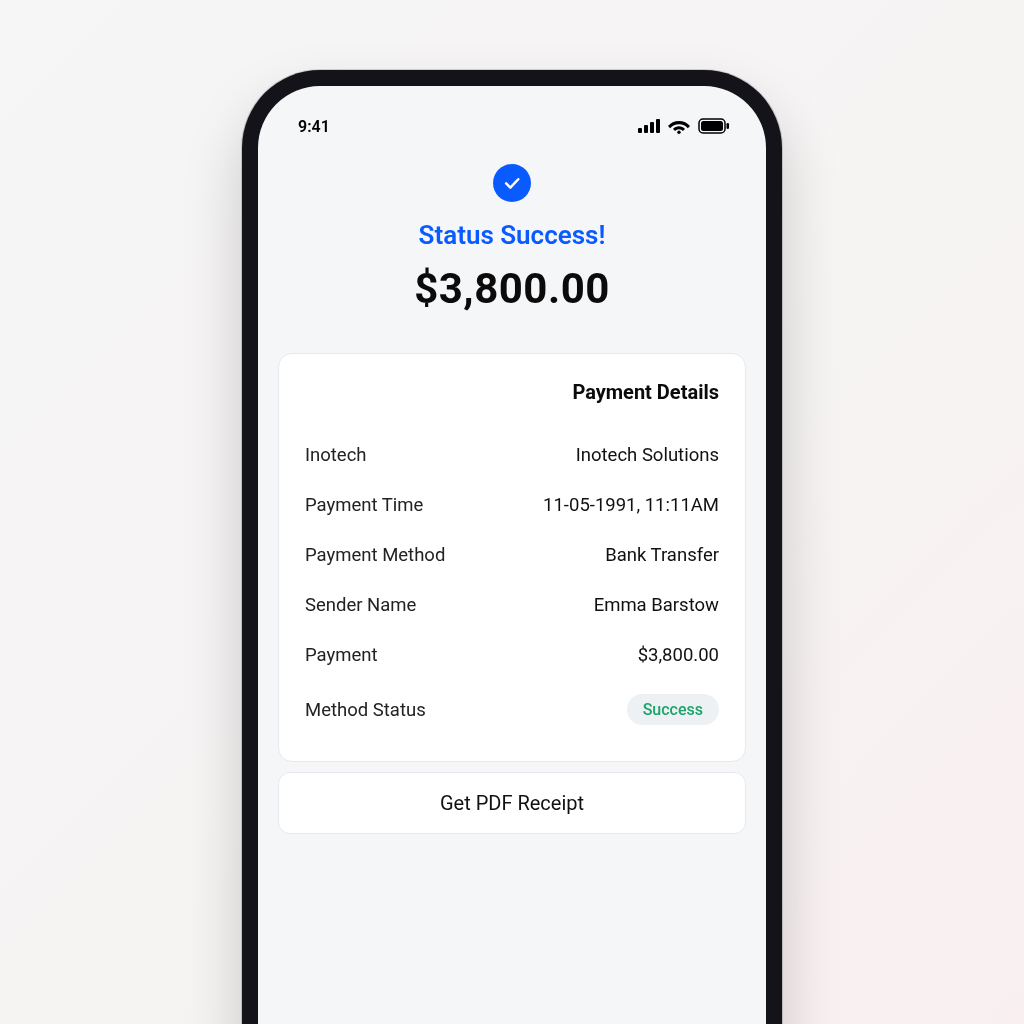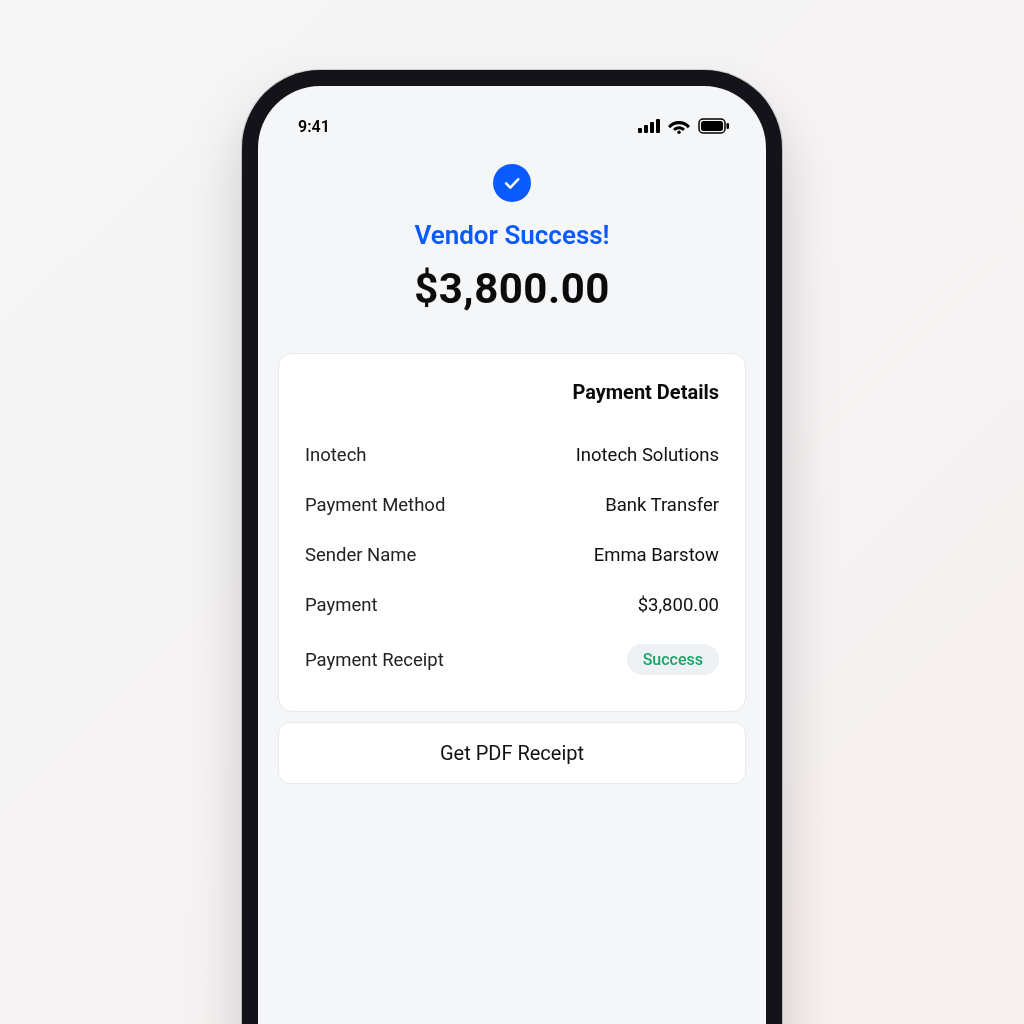--- a/index.html
+++ b/index.html
@@ -163,45 +163,49 @@
           </span>
         </div>
       </div>
 
       <div class="hero">
         <div class="check-badge">
           <svg width="20" height="20" viewBox="0 0 24 24">
             <path d="M5 12.5 L10 17.5 L19.5 7.5" fill="none" stroke="#fff" stroke-width="3" stroke-linecap="round" stroke-linejoin="round"></path>
           </svg>
         </div>
-        <div class="success-title">Vendor Success!</div>
+        <div class="success-title">Status Success!</div>
         <div class="amount-hero">$3,800.00</div>
       </div>
 
       <div class="card">
         <div class="card-title">Payment Details</div>
 
         <div class="row">
           <span class="label">Inotech</span>
           <span class="value">Inotech Solutions</span>
         </div>
         <div class="row">
+          <span class="label">Payment Time</span>
+          <span class="value">11-05-1991, 11:11AM</span>
+        </div>
+        <div class="row">
           <span class="label">Payment Method</span>
           <span class="value">Bank Transfer</span>
         </div>
         <div class="row">
           <span class="label">Sender Name</span>
           <span class="value">Emma Barstow</span>
         </div>
         <div class="row">
           <span class="label">Payment</span>
           <span class="value">$3,800.00</span>
         </div>
         <div class="row">
-          <span class="label">Payment Receipt</span>
+          <span class="label">Method Status</span>
           <span class="status-pill">Success</span>
         </div>
       </div>
 
       <div class="pdf-button">
         <span>Get PDF Receipt</span>
       </div>
 
     </div>
   </div>

